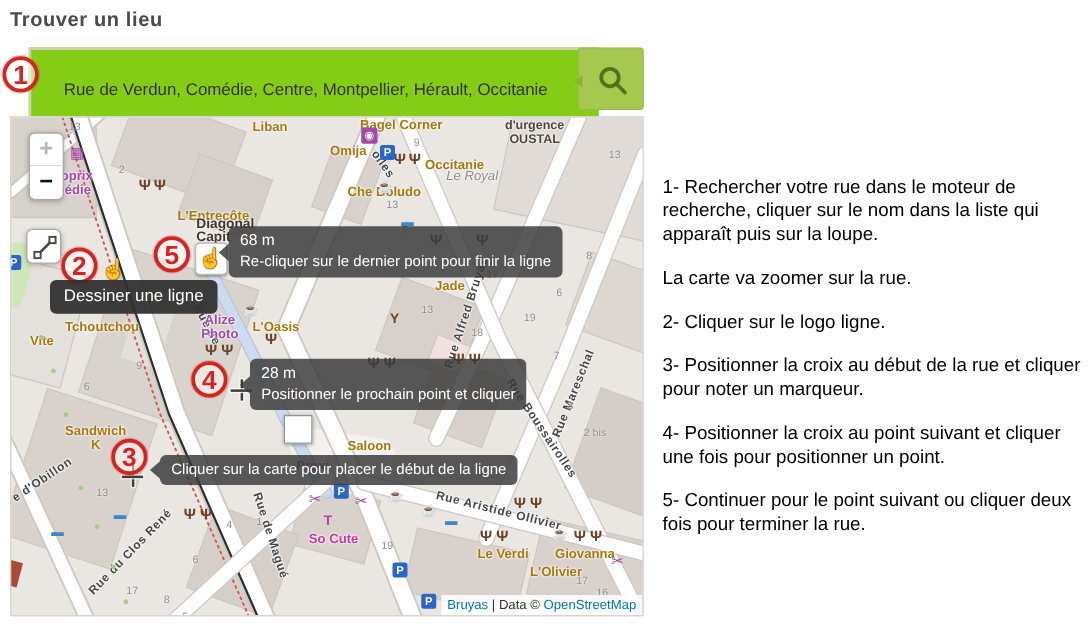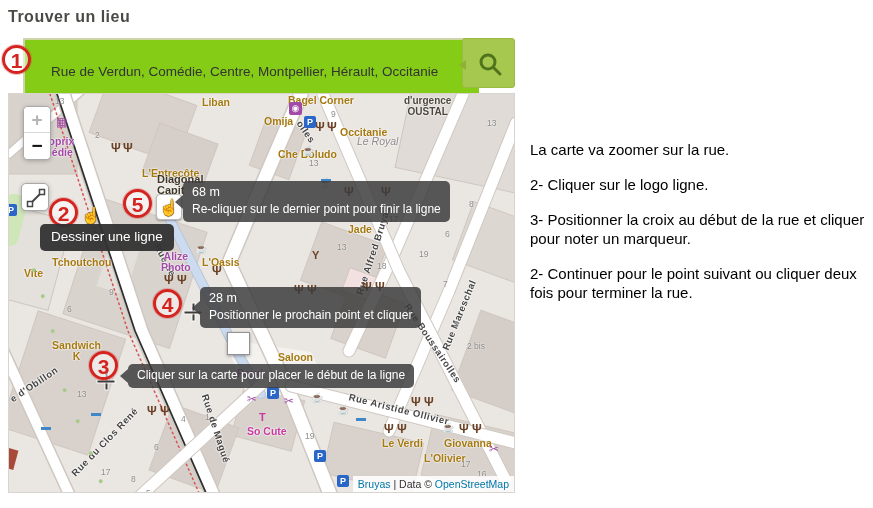--- a/index.html
+++ b/index.html
@@ -285,24 +285,26 @@
           <rect x="2.5" y="14.5" width="5" height="5" fill="#fff" stroke="#464646" stroke-width="1.5"></rect>
           <rect x="14.5" y="2.5" width="5" height="5" fill="#fff" stroke="#464646" stroke-width="1.5"></rect>
         </svg>
       </span>
     </div>
 
     <div class="attribution"><a>Bruyas</a><span> | Data © </span><a>OpenStreetMap</a></div>
   </div>
 
   <div class="instructions">
+    <p>1- Rechercher votre rue dans le moteur de recherche, cliquer sur le nom dans la liste qui apparaît puis sur la loupe.</p>
     <p>La carte va zoomer sur la rue.</p>
     <p>2- Cliquer sur le logo ligne.</p>
     <p>3- Positionner la croix au début de la rue et cliquer pour noter un marqueur.</p>
-    <p>2- Continuer pour le point suivant ou cliquer deux fois pour terminer la rue.</p>
+    <p>4- Positionner la croix au point suivant et cliquer une fois pour positionner un point.</p>
+    <p>5- Continuer pour le point suivant ou cliquer deux fois pour terminer la rue.</p>
   </div>
 
   <div class="anno" id="anno-layer">
       <div class="badge" style="position: absolute; left: 2px; top: 45px;">1</div>
       <div class="badge" style="position: absolute; left: 49px; top: 198px;">2</div>
       <div class="badge" style="position: absolute; left: 89px; top: 351px;">3</div>
       <div class="badge" style="position: absolute; left: 153px; top: 289px;">4</div>
       <div class="badge" style="position: absolute; left: 123px; top: 189px;">5</div>
       <div class="tip solid" style="position: absolute; left: 40px; top: 224px;">
         <div>Dessiner une ligne</div>

